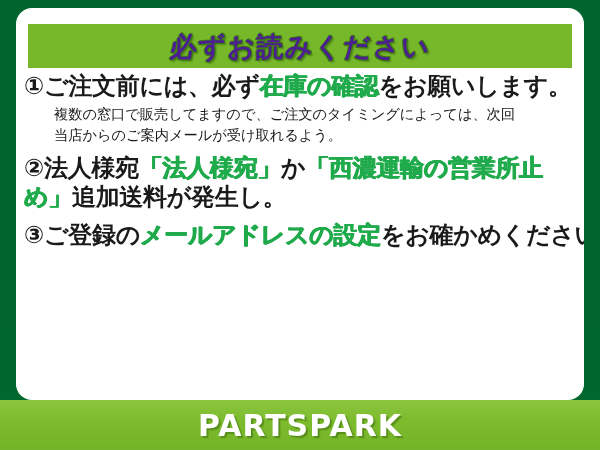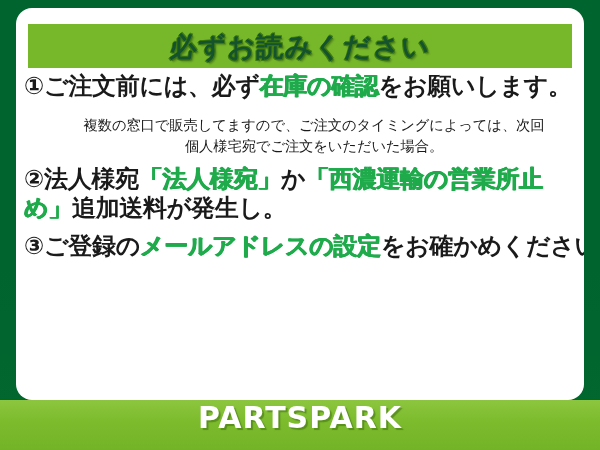--- a/index.html
+++ b/index.html
@@ -44,21 +44,21 @@
     left: 12px;
     top: 16px;
     width: 544px;
     height: 44px;
     background: #76b82a;
     display: flex;
     align-items: center;
     justify-content: center;
   }
   .title-text {
-    color: #14532d;
+    color: #4c1d95;
     font-size: 27px;
     font-weight: bold;
     letter-spacing: 1.5px;
     line-height: 1;
     text-shadow:
       1px 1px 0 #3d7a10,
       -1px 1px 0 #3d7a10,
       1px -1px 0 #3d7a10,
       2px 2px 2px rgba(0,0,0,0.28);
     white-space: nowrap;
@@ -91,37 +91,37 @@
       -0.6px 0 0 #1faa4b;
   }
   .num {
     font-weight: bold;
     color: #1a1a1a;
   }
   .sub {
     font-size: 14.3px;
     color: #1a1a1a;
     line-height: 1.42;
-    margin-top: 14px;
+    margin-top: 3px;
     padding-left: 30px;
     letter-spacing: -0.1px;
     white-space: nowrap;
-    text-align: center;
   }
   .sub div { white-space: nowrap; }
   .indent2 { padding-left: 24px; }
   
   .footer {
     position: absolute;
     left: 0;
     top: 400px;
     width: 600px;
     height: 50px;
     background: linear-gradient(180deg, #8cc63f 0%, #7cbb2c 45%, #73b327 100%);
     display: flex;
+    align-items: center;
     justify-content: center;
   }
   .brand {
     color: #ffffff;
     font-size: 30px;
     font-weight: bold;
     letter-spacing: 1px;
     font-family: "DejaVu Sans", "Liberation Sans", sans-serif;
     text-shadow: 2px 2px 1px rgba(60,110,15,0.55);
   }
@@ -139,21 +139,21 @@
     </div>
 
     <div class="content">
 
       <div class="item">
         <div class="headline">
           <span class="num">①</span><span>ご注文前には、必ず</span><span class="hl-green">在庫の確認</span><span>をお願いします。</span>
         </div>
         <div class="sub">
           <div>複数の窓口で販売してますので、ご注文のタイミングによっては、次回</div>
-          <div>個人様宅宛でご注文をいただいた場合。</div>
+          <div>当店からのご案内メールが受け取れるよう。</div>
         </div>
       </div>
 
       <div class="item">
         <div class="headline wrap">
           <span class="num">②</span><span>法人様宛</span><span class="hl-green">「法人様宛」</span><span>か</span><span class="hl-green">「西濃運輸の営業所止め」</span><span>追加送料が発生し。</span>
         </div>
       </div>
 
       <div class="item">

